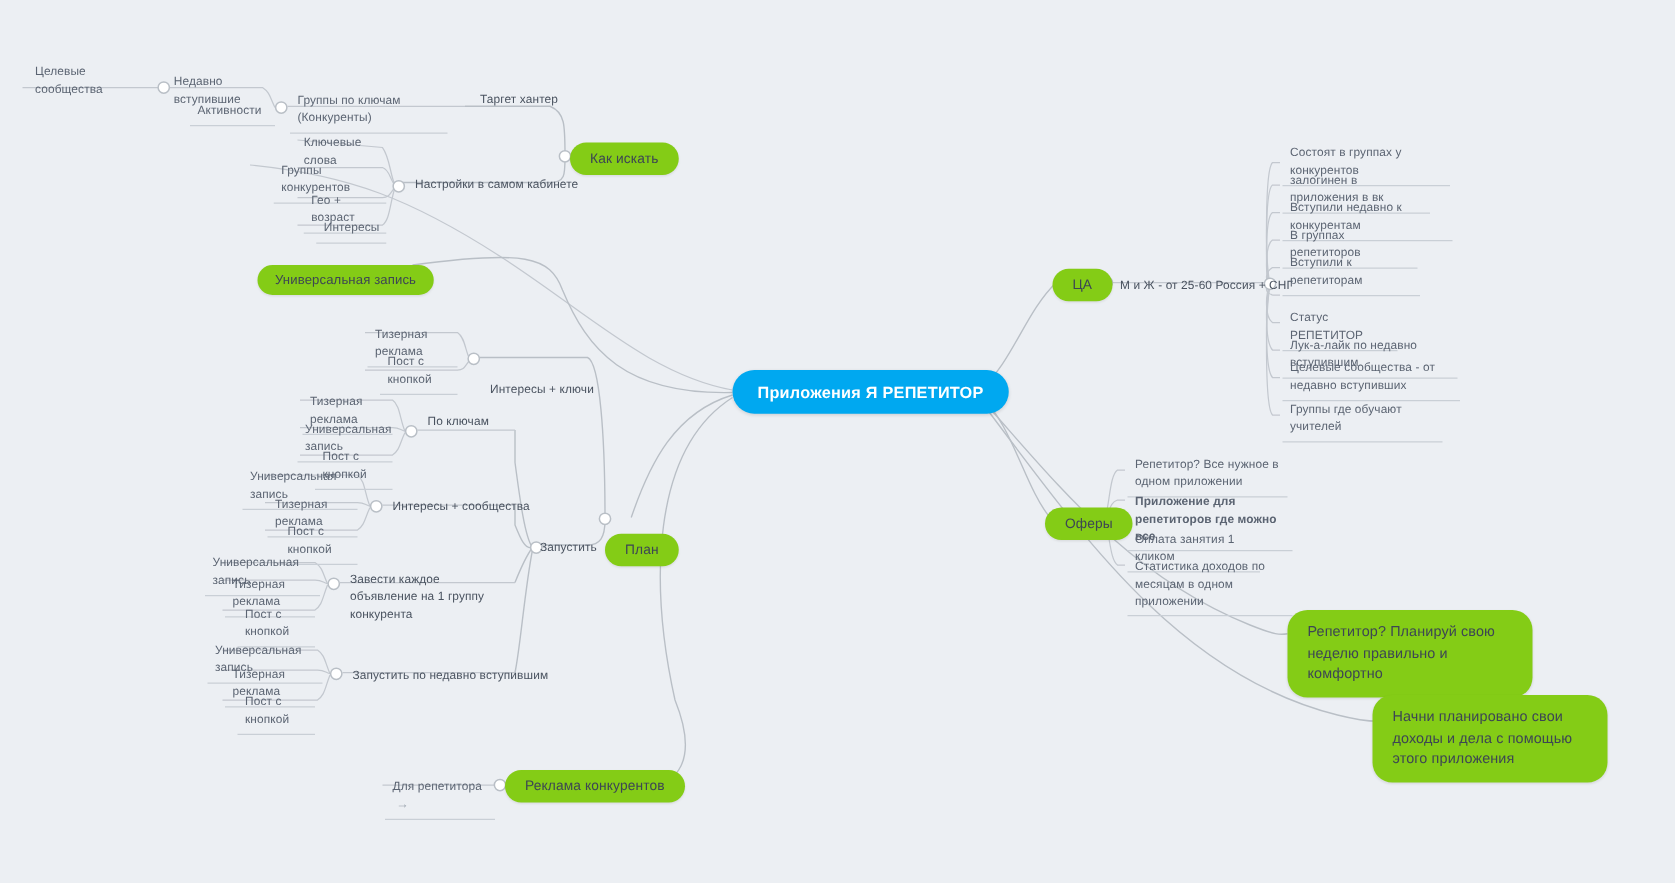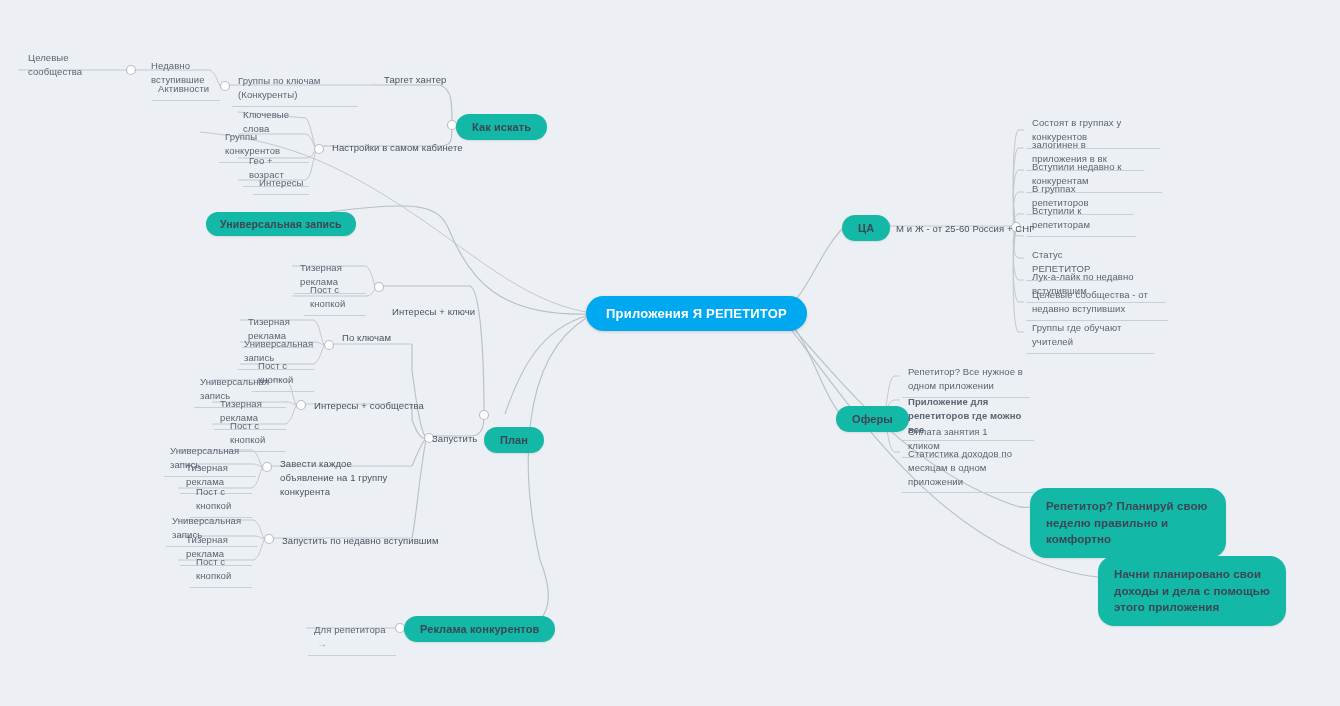--- a/index.html
+++ b/index.html
@@ -37,25 +37,25 @@
     font-size: 13px;
     font-weight: bold;
     border-radius: 18px;
     padding: 10px 20px;
     box-shadow: 0 1px 3px rgba(0,0,0,.14);
     letter-spacing: .2px;
   }
 
   
   .node.pill {
-    background: #14b8a6;
+    background: #84cc16;
     border-radius: 16px;
     padding: 7px 16px;
     font-size: 11px;
-    font-weight: bold;
+    font-weight: normal;
     color: #3d4654;
     box-shadow: 0 1px 2px rgba(0,0,0,.09);
   }
   .node.pill.big {
     font-size: 11.5px;
     padding: 10px 16px;
     white-space: normal;
     line-height: 1.45;
   }
   .node.pill.sm { font-size: 10.5px; padding: 6px 14px; }
@@ -185,21 +185,21 @@
   <div class="node leaf" style="left:232px; top:71px; width:126px;">
     <span>Группы по ключам (Конкуренты)</span>
     <span class="u"></span>
   </div>
 
   <div class="node leaf" style="left:152px; top:79px; width:68px;">
     <span>Активности</span>
     <span class="u"></span>
   </div>
 
-  <div class="node leaf" style="left:133px; top:56px; width:92px;margin-left:12px;">
+  <div class="node leaf" style="left:133px; top:56px; width:92px;">
     <span>Недавно вступившие</span>
   </div>
 
   <div class="node leaf" style="left:22px; top:48px; width:108px;">
     <span>Целевые сообщества</span>
   </div>
 
   <div class="node leaf strong" style="left:326px; top:138px;">Настройки в самом кабинете</div>
 
   <div class="node leaf" style="left:237px; top:105px; width:72px;">Ключевые слова</div>

